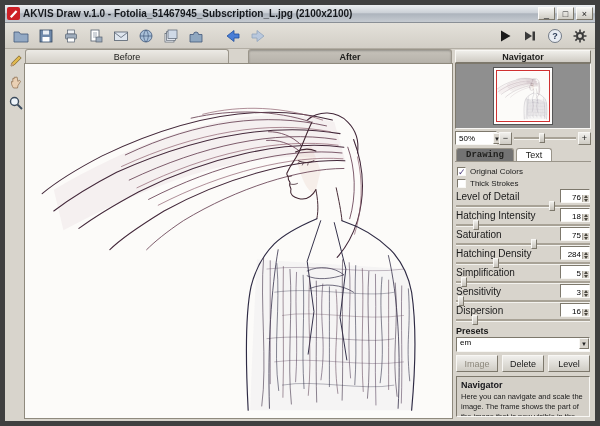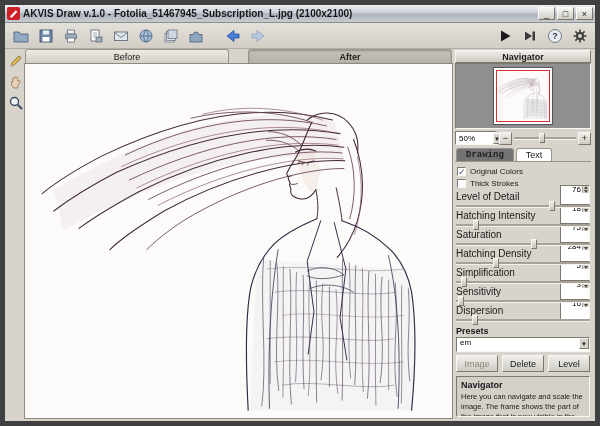--- a/index.html
+++ b/index.html
@@ -90,21 +90,21 @@
 
   .params { padding:3px 1px 0; }
   .check-row { height:12px; display:flex; align-items:center; gap:4px; font-size:8px;
     color:#1a1a1a; padding-left:1px; }
   .cbox { width:9px; height:9px; background:#fff; font-size:9px; line-height:8px; text-align:center;
     color:#4a3a7a; border:1px solid; border-color:#7d786c #f8f7f4 #f8f7f4 #7d786c; }
 
   .param { margin-top:2px; height:17px; }
   .param-top { display:flex; justify-content:space-between; align-items:center; height:10px; }
   .plabel { font-size:10px; color:#1a1a1a; }
-  .pval { width:30px; height:22px; background:#fff; display:flex; align-items:flex-start;
+  .pval { width:30px; height:14px; background:#fff; display:flex; align-items:flex-end;
     border:1px solid; border-color:#7d786c #f8f7f4 #f8f7f4 #7d786c; }
   .pval .num { flex:1; font-size:8px; line-height:8px; text-align:right; padding:0 1px; }
   .spin { width:7px; display:flex; flex-direction:column; align-items:center; justify-content:center;
     gap:1px; background:#d8d4cc; border-left:1px solid #aaa49a; }
   .spin i { width:0; height:0; border-left:2.5px solid transparent; border-right:2.5px solid transparent; }
   .spin .up { border-bottom:3px solid #4a463e; }
   .spin .dn { border-top:3px solid #4a463e; }
   .ptrack { margin-top:4px; height:3px; background:#a8a296; position:relative;
     border-bottom:1px solid #f3f2ee; }
 

